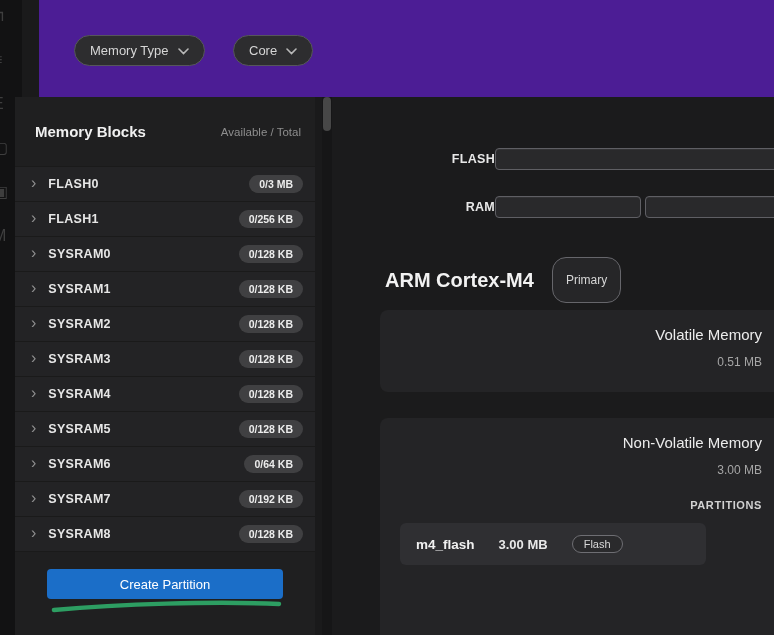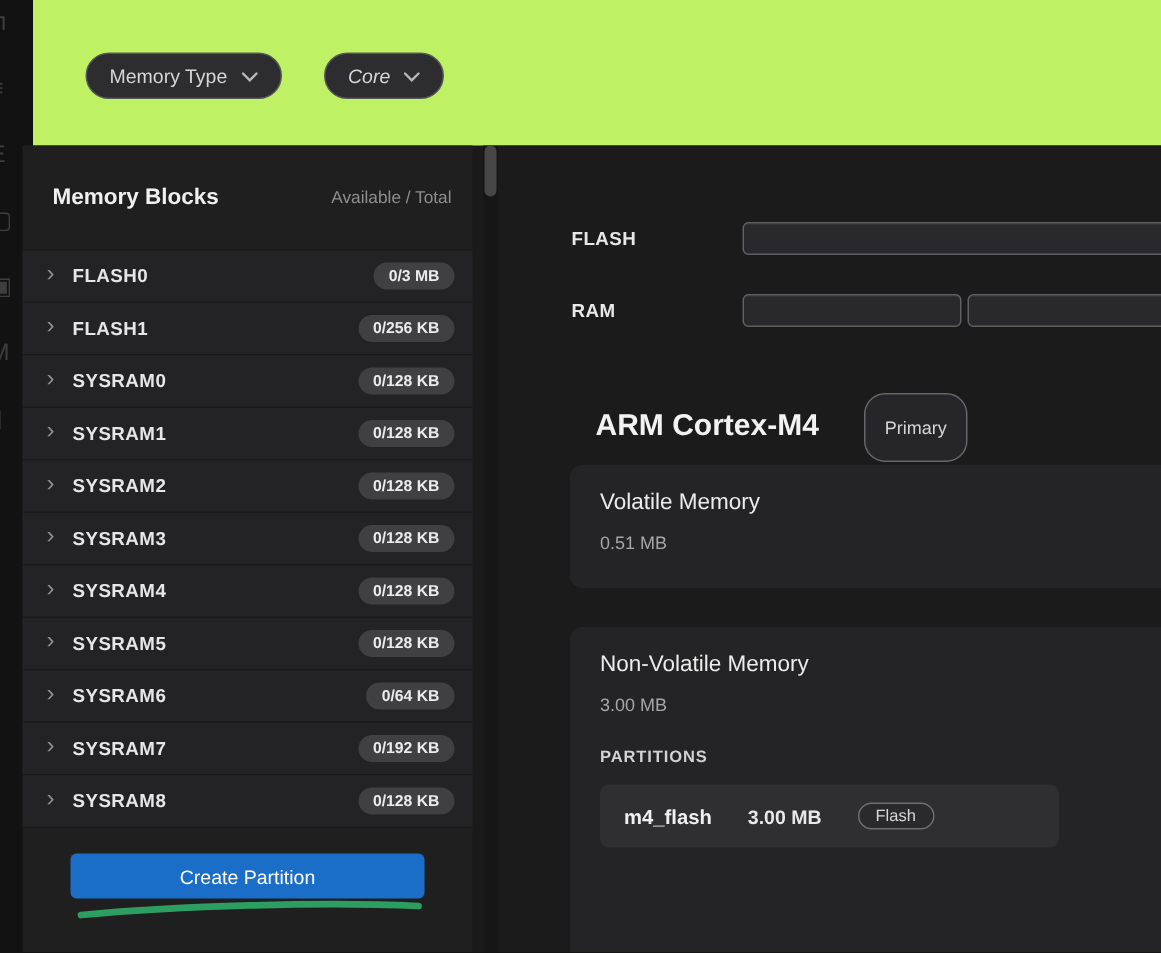--- a/index.html
+++ b/index.html
@@ -7,21 +7,21 @@
     position:relative;width:774px;height:635px;overflow:hidden;
     background:#1a1a1b;
     font-family:"Liberation Sans","DejaVu Sans",sans-serif;
     -webkit-font-smoothing:antialiased;
   }
   
   .rail{position:absolute;left:0;top:0;width:22px;height:635px;background:#121213;
         overflow:hidden;display:flex;flex-direction:column;padding-top:4px;gap:21px;box-sizing:border-box;}
   .rail-icon{color:#6a6a6a;opacity:.5;font-size:16px;line-height:23px;margin-left:-7px;width:24px;flex:0 0 auto;}
   
-  .topbar{position:absolute;left:22px;top:0;right:0;height:97px;background:#bef264;}
+  .topbar{position:absolute;left:39px;top:0;right:0;height:97px;background:#4c1d95;}
   .pill-btn{position:absolute;top:35px;height:31px;display:flex;align-items:center;gap:9px;
         padding:0 15px;background:#2d2d2f;border:1px solid #56565b;border-radius:16px;
         color:#d6d6d6;font-size:13px;cursor:pointer;box-sizing:border-box;font-family:inherit;}
   .pill-btn svg{margin-top:1px;}
   
   .left-panel{position:absolute;left:15px;top:97px;width:300px;bottom:0;background:#1f1f20;}
   .panel-header{height:69px;display:flex;align-items:center;justify-content:space-between;
         padding:0 14px 0 20px;}
   .panel-title{font-size:15px;font-weight:700;color:#f0f0f0;}
   .panel-sub{font-size:11.5px;color:#8e8e8e;}
@@ -32,30 +32,30 @@
   .block-name{font-size:12.5px;font-weight:700;color:#e6e6e6;letter-spacing:.3px;}
   .block-badge{margin-left:auto;background:#404042;border-radius:10px;padding:3px 10px;
         font-size:10.5px;font-weight:700;color:#ececec;white-space:nowrap;}
   .create-btn{display:block;margin:17px auto 0;width:236px;height:30px;background:#1b6ec8;
         color:#fff;border:none;border-radius:4px;font-size:13px;cursor:pointer;font-family:inherit;}
   .underline-svg{position:absolute;left:34px;top:503px;width:236px;height:14px;pointer-events:none;}
   
   .vscroll{position:absolute;left:322px;top:97px;width:10px;bottom:0;background:#161617;cursor:pointer;}
   .vscroll .thumb{position:absolute;top:0;left:1px;width:8px;height:34px;background:#474747;border-radius:4px;}
   
-  .right-panel{position:absolute;left:332px;top:97px;right:0;bottom:0;background:#1b1b1c;overflow:hidden;}
+  .right-panel{position:absolute;left:332px;top:97px;right:0;bottom:0;background:#1b1b1c;overflow:hidden;text-align:right;}
   .mem-row{position:absolute;left:49px;right:-6px;height:24px;display:flex;align-items:center;}
   .mem-label{width:114px;font-size:12.5px;font-weight:700;color:#e8e8e8;letter-spacing:.3px;flex:0 0 auto;}
   .mem-bar{height:22px;background:#29292b;border:1px solid #5f5f64;border-radius:4px;
         box-sizing:border-box;box-shadow:inset 0 1px 0 rgba(255,255,255,.05);}
   .row-flash{top:50px;} .row-ram{top:98px;}
   .bar-grow{flex:1;}
   .bar-fixed{width:146px;margin-right:4px;flex:0 0 auto;}
   .core-heading{position:absolute;left:49px;top:160px;display:flex;align-items:center;gap:14px;}
-  .core-heading h2{margin:16px;font-size:20px;font-weight:700;color:#f2f2f2;}
+  .core-heading h2{margin:4px;font-size:20px;font-weight:700;color:#f2f2f2;}
   .primary-pill{padding:15px 13px;border:1px solid #66666b;border-radius:14px;background:#262628;
         font-size:12px;color:#d6d6d6;}
   .card{position:absolute;left:48px;right:-8px;background:#242426;border-radius:8px;
         padding:16px 20px;box-sizing:border-box;}
   .card-volatile{top:213px;height:82px;}
   .card-nonvolatile{top:321px;height:262px;}
   .card-title{font-size:15px;font-weight:400;color:#ececec;}
   .card-size{font-size:12px;color:#a6a6a6;margin-top:12px;}
   .partitions-label{margin-top:22px;font-size:11px;font-weight:700;letter-spacing:.6px;color:#d2d2d2;}
   .partition-list{margin-top:12px;}
@@ -96,21 +96,21 @@
 
   <div class="topbar">
     <button class="pill-btn" style="left:35px;">
       <span>Memory Type</span>
       <span>
         <svg width="11" height="7" viewBox="0 0 11 7">
             <polyline points="1,1 5.5,5.5 10,1" fill="none" stroke="#b8b8b8" stroke-width="1.6" stroke-linecap="round"></polyline>
           </svg>
       </span>
     </button>
-    <button class="pill-btn" style="left:194px;font-style:italic;">
+    <button class="pill-btn" style="left:194px;">
       <span>Core</span>
       <span>
         <svg width="11" height="7" viewBox="0 0 11 7">
             <polyline points="1,1 5.5,5.5 10,1" fill="none" stroke="#b8b8b8" stroke-width="1.6" stroke-linecap="round"></polyline>
           </svg>
       </span>
     </button>
   </div>
 
   <div class="left-panel">

